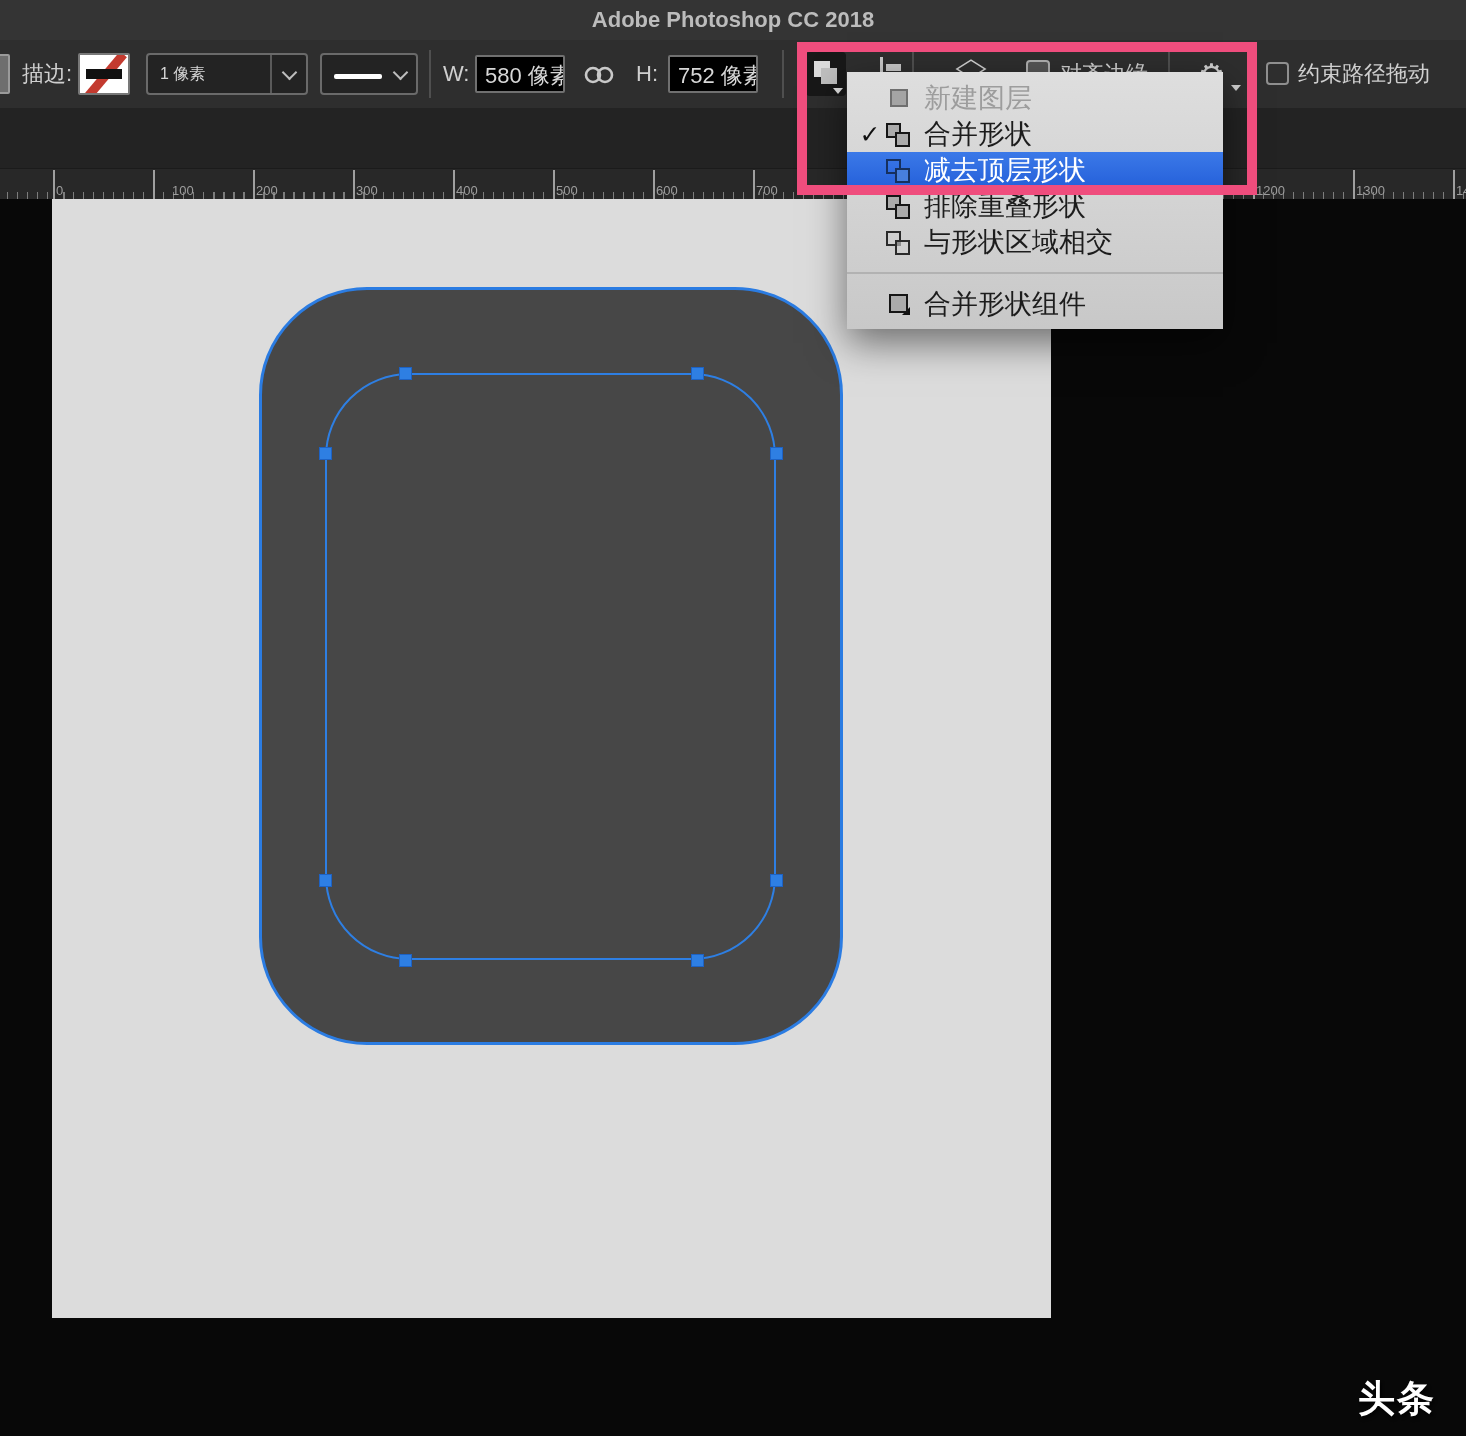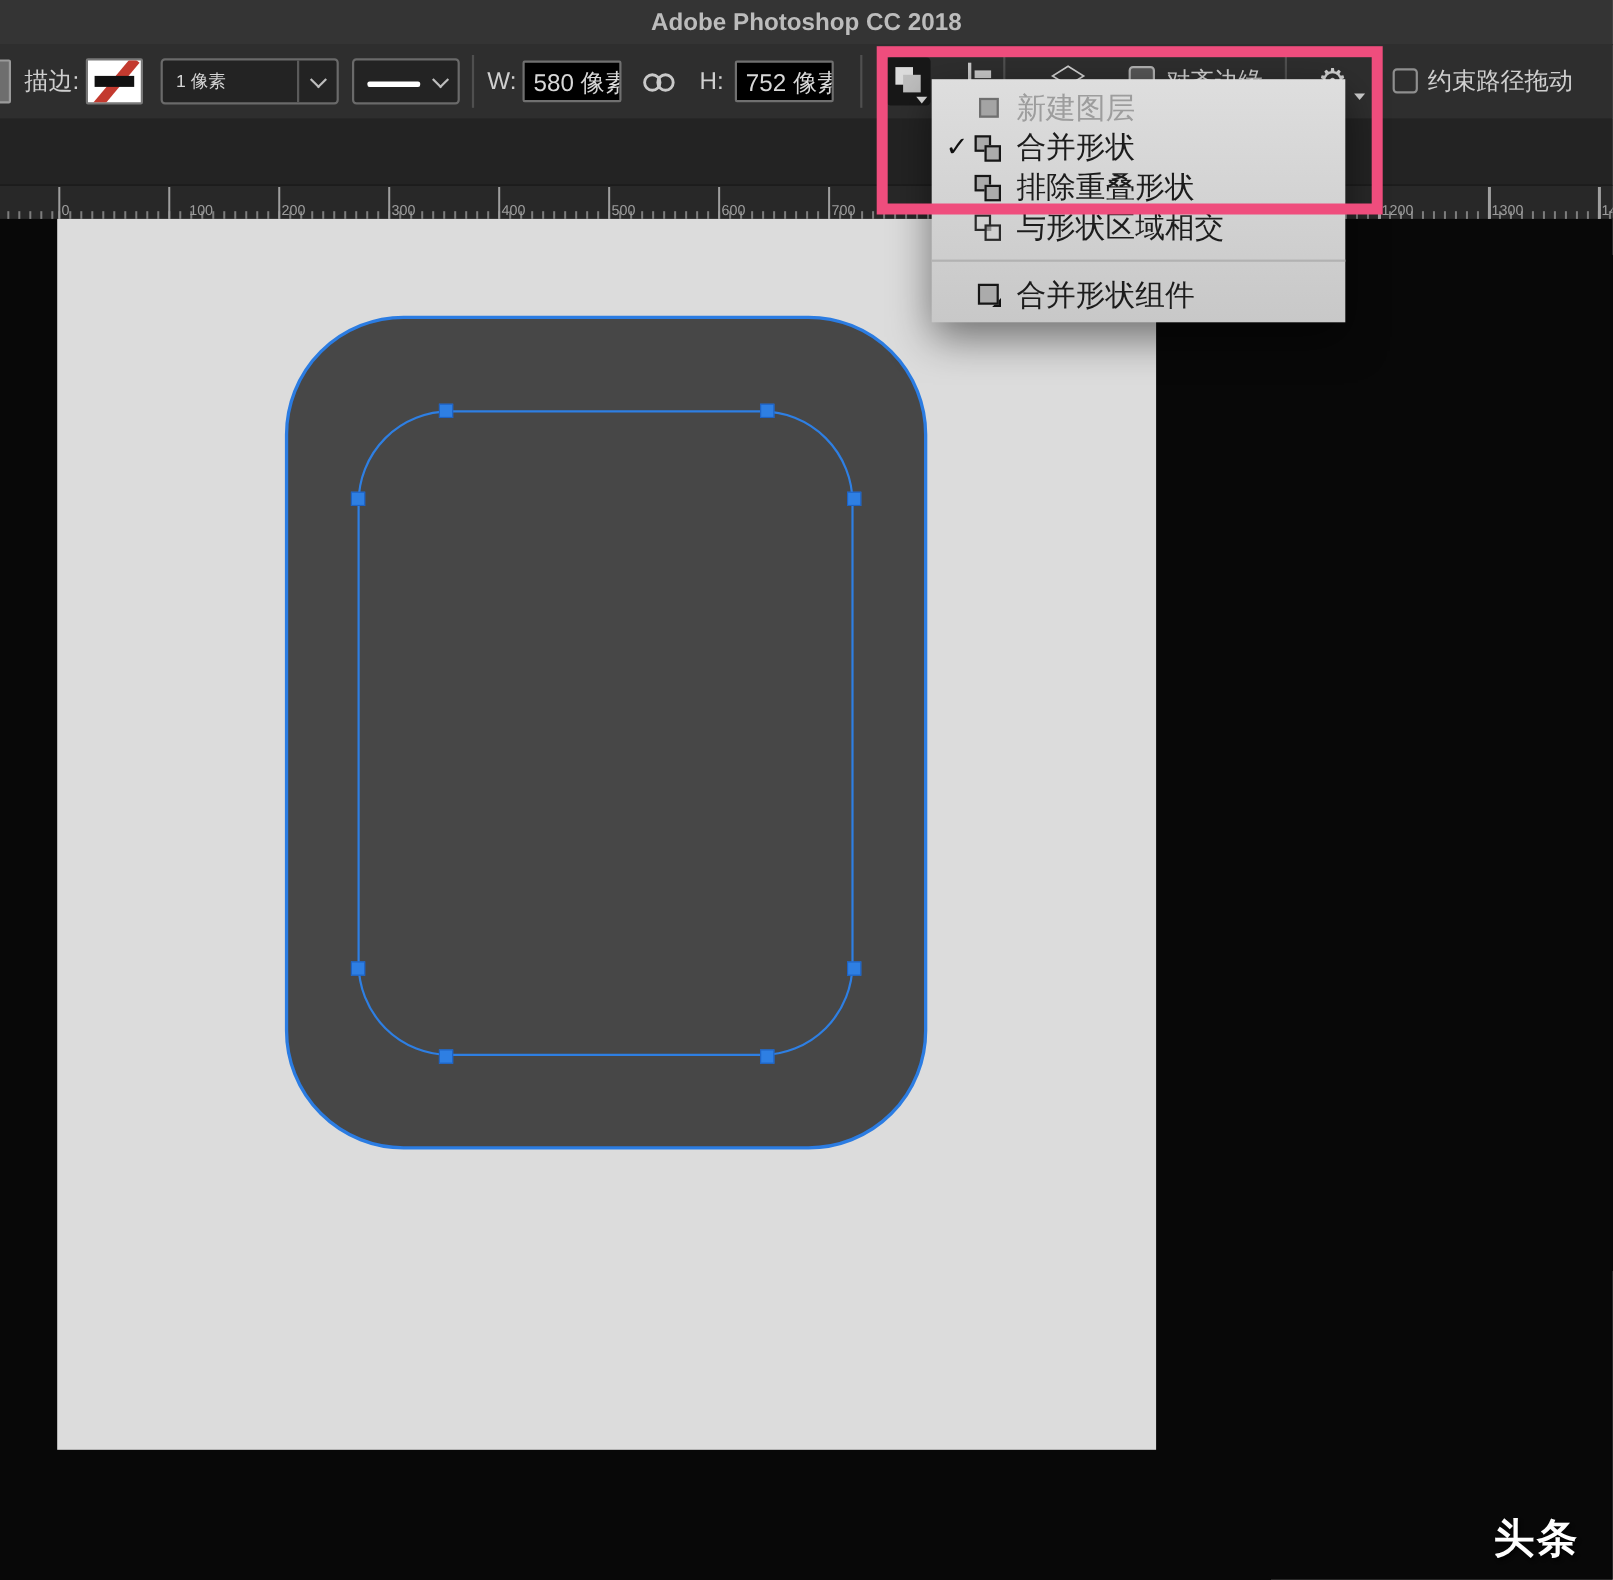--- a/index.html
+++ b/index.html
@@ -253,20 +253,25 @@
     <div class="menu-row disabled">
       <span class="mcheck"></span>
       <span class="mi icon-new-layer-icon"></span>
       <span class="mlabel">新建图层</span>
     </div>
     <div class="menu-row checked">
       <span class="mcheck">✓</span>
       <span class="mi icon-combine-shapes-icon"></span>
       <span class="mlabel">合并形状</span>
     </div>
+    <div class="menu-row selected">
+      <span class="mcheck"></span>
+      <span class="mi icon-subtract-front-shape-icon"></span>
+      <span class="mlabel">减去顶层形状</span>
+    </div>
     <div class="menu-row normal">
       <span class="mcheck"></span>
       <span class="mi icon-exclude-overlapping-shapes-icon">
         <b class="x"></b>
       </span>
       <span class="mlabel">排除重叠形状</span>
     </div>
     <div class="menu-row normal">
       <span class="mcheck"></span>
       <span class="mi icon-intersect-shape-areas-icon">

